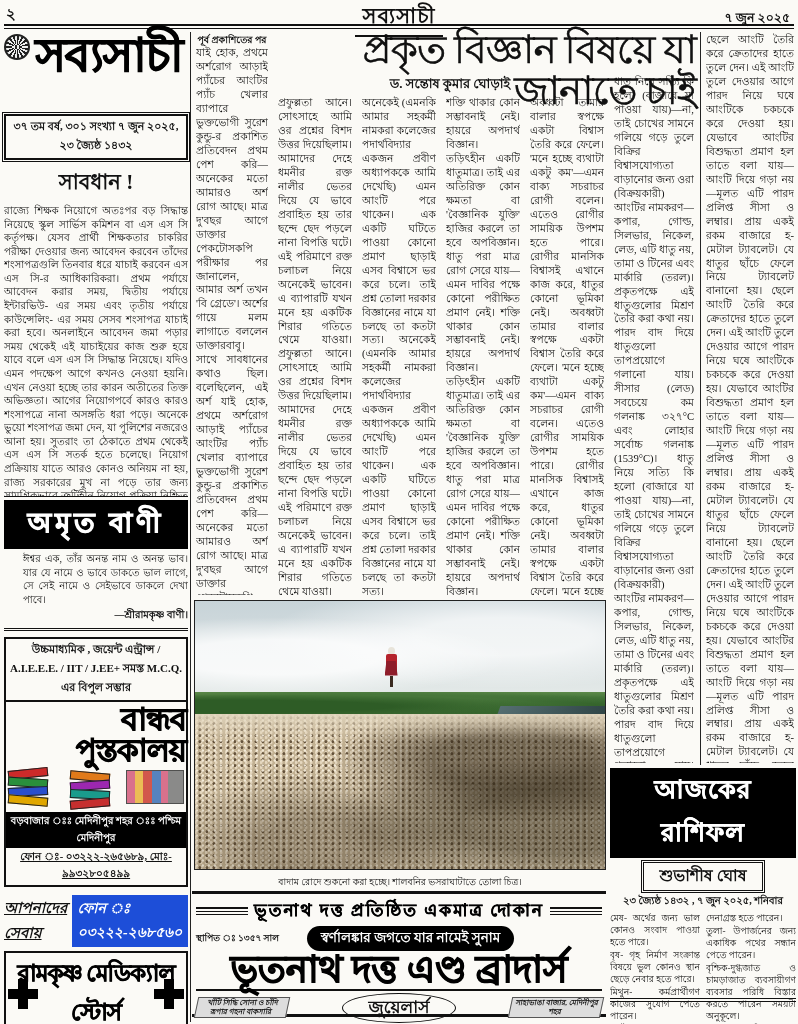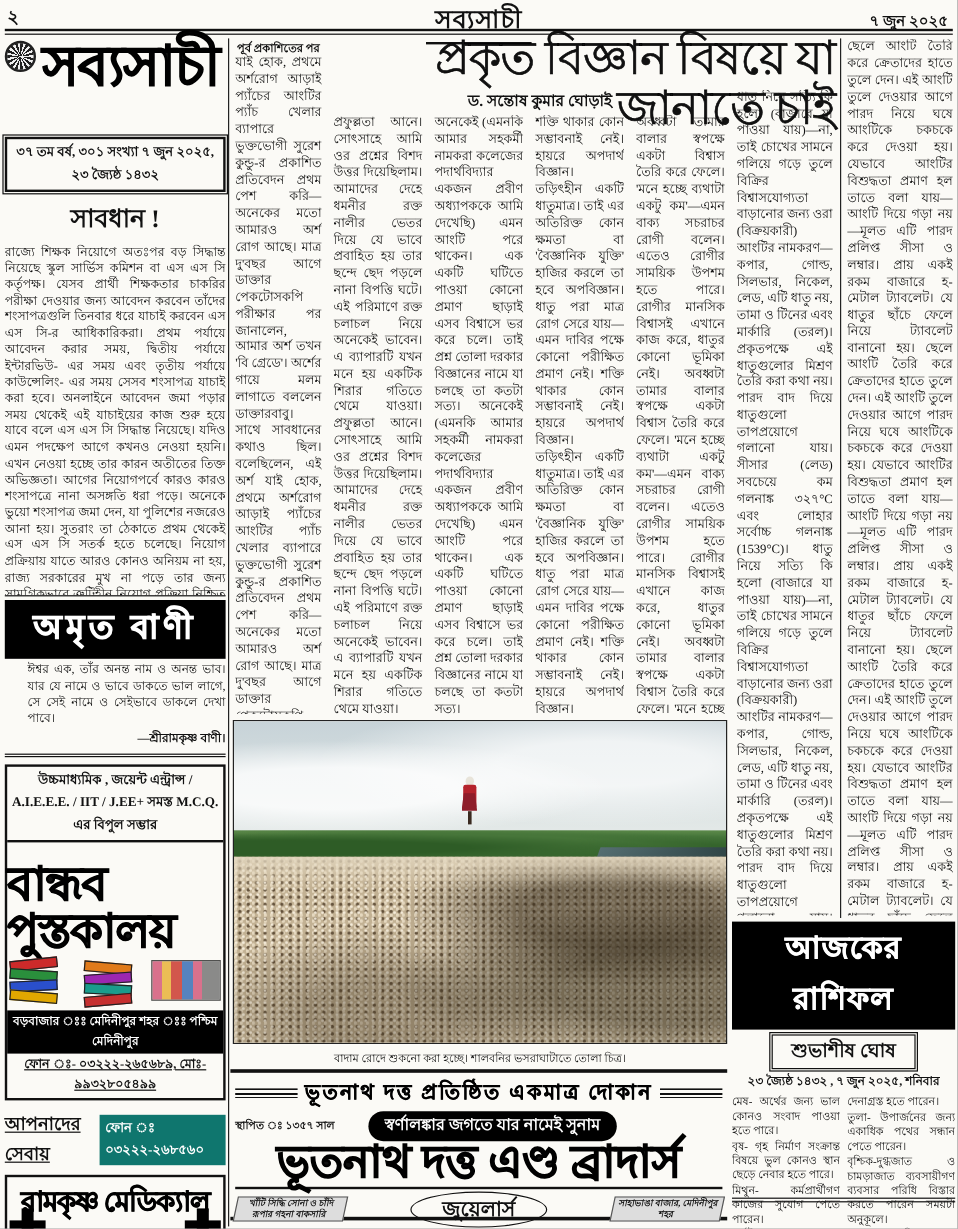--- a/index.html
+++ b/index.html
@@ -37,34 +37,34 @@
   .warn-body { font-size:10.3px; height:292px; }
 
   .amrita { border-top:1px solid #111; border-bottom:3px double #111; padding:3px 0 4px; }
   .amrita-title { background:#000; color:#fff; text-align:center; font-size:27px; font-weight:bold;
     letter-spacing:4px; padding:2px 0; -webkit-text-stroke:1px #fff; }
   .amrita-body { font-size:10px; text-align:justify; margin-top:3px; line-height:1.35;margin-left:19px; }
   .amrita-attr { font-size:10px; text-align:right; font-weight:bold; margin-top:1px; }
 
   .bandhab { border:2px solid #111; margin-top:6px; }
   .bandhab-top { border-bottom:2px solid #111; font-size:11px; font-weight:bold; text-align:center; padding:2px 1px; }
-  .bandhab-name { font-size:39px; font-weight:bold; text-align:left; letter-spacing:-1px; line-height:1.0; padding-top:16px;
+  .bandhab-name { font-size:31px; font-weight:bold; text-align:right; letter-spacing:-1px; line-height:1.0; padding-top:2px;
     -webkit-text-stroke:0.8px #000;}
   .bandhab-art { position:relative; height:46px; }
   .bookstack { position:absolute; width:42px; height:40px; }
   .bookstack i { position:absolute; left:0; width:40px; height:9px; border:1px solid #222; }
   .persons { position:absolute; right:2px; top:4px; width:58px; height:34px;
     background:linear-gradient(90deg,#d45a7a 0 14%,#e9b33a 14% 28%,#cc3b2f 28% 44%,#3a6fb5 44% 60%,#d45a7a 60% 74%,#777 74% 100%);
     border:1px solid #333; opacity:.85; }
   .bandhab-addr { background:#000; color:#fff; font-size:10px; font-weight:bold; text-align:center; padding:1px 0; }
   .bandhab-ph { font-size:10.5px; font-weight:bold; text-align:center; padding:1px 0 2px;text-decoration:underline; }
 
-  .seba-bar { display:flex; justify-content:flex-end; align-items:center; margin-top:8px; }
+  .seba-bar { display:flex; justify-content:flex-end; align-items:center; margin-top:8px;font-style:italic; }
   .seba-left { font-size:15px; font-weight:bold; text-decoration:underline; }
-  .seba-ph { background:#0f766e; color:#fff; font-size:11px; font-weight:bold; padding:2px 5px; }
+  .seba-ph { background:#1d4ed8; color:#fff; font-size:14px; font-weight:bold; padding:2px 5px; }
 
   .ramk { border:2px solid #111; margin-top:4px; padding:2px 2px 3px; position:relative; }
   .ramk-name { font-size:23px; font-weight:bold; text-align:center; letter-spacing:-1px; -webkit-text-stroke:0.6px #000; }
   .cross { position:absolute; width:30px; height:30px; }
   .cross:before { content:""; position:absolute; left:10px; top:0; width:10px; height:30px; background:#000; }
   .cross:after  { content:""; position:absolute; left:0; top:10px; width:30px; height:10px; background:#000; }
   .ramk-pill { width:128px; margin:2px auto 1px; border:2px solid #111; border-radius:12px;
     font-size:11.5px; font-weight:bold; text-align:center; padding:0 2px; }
 
   

